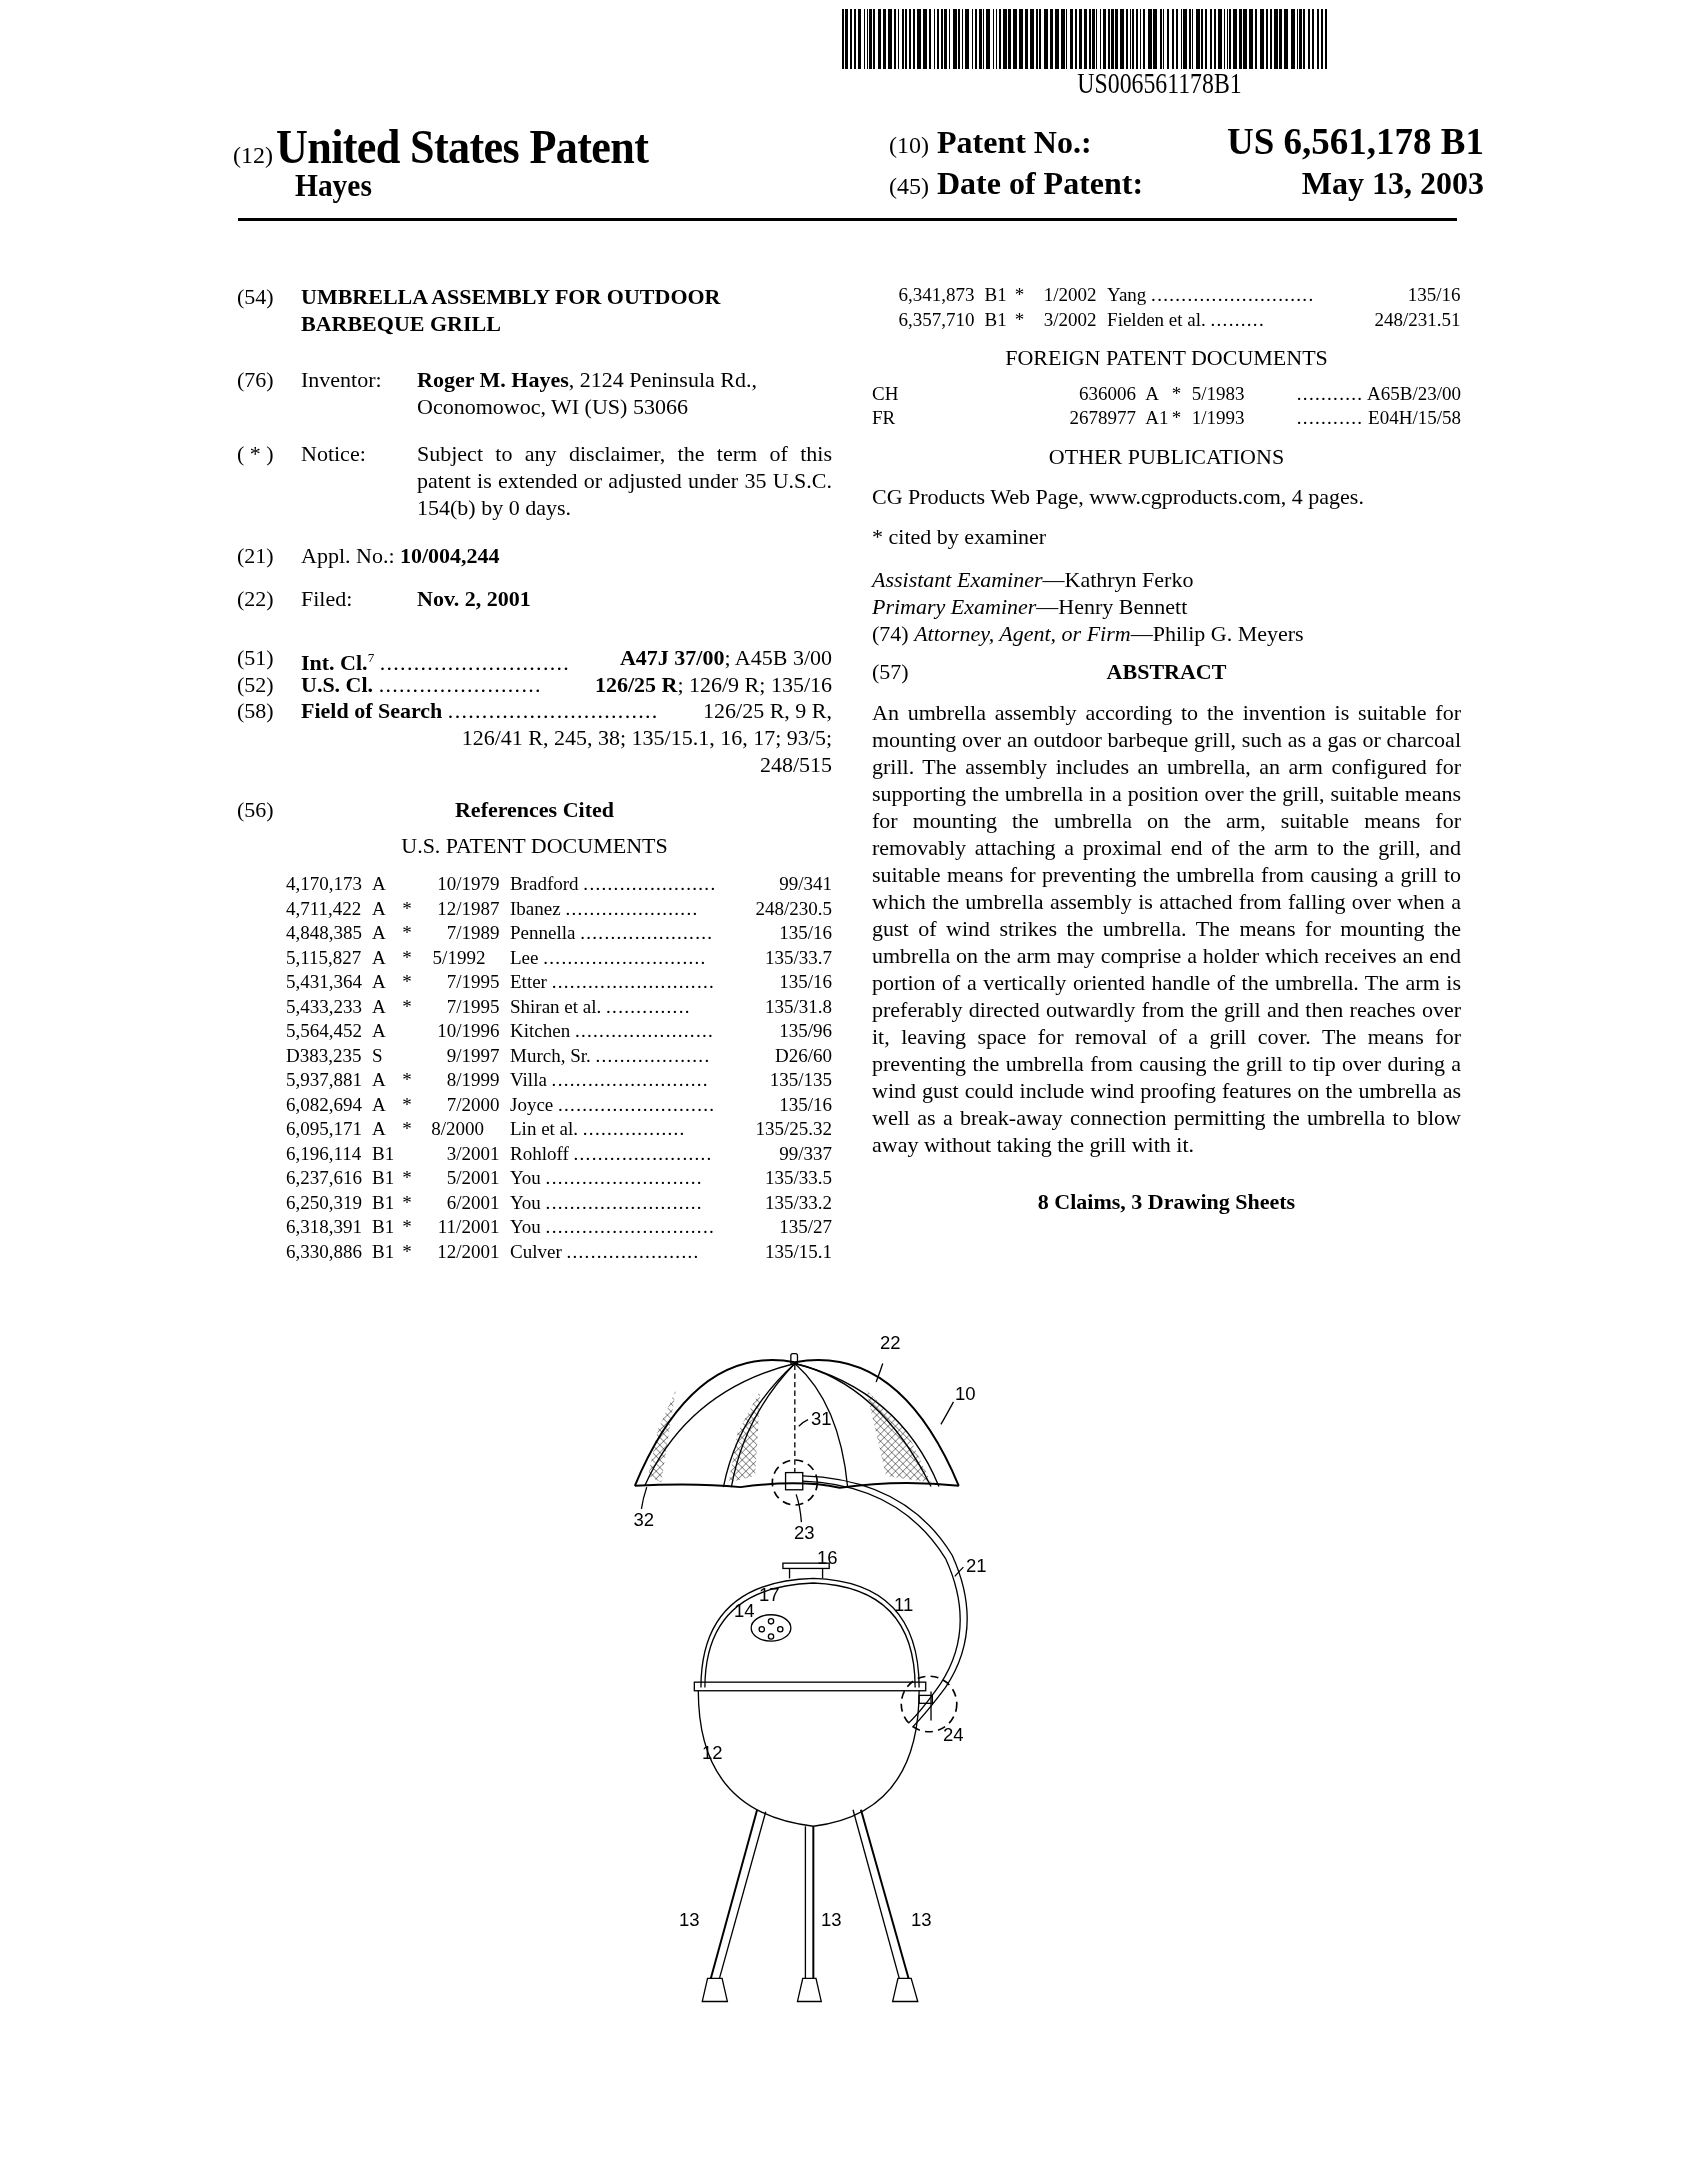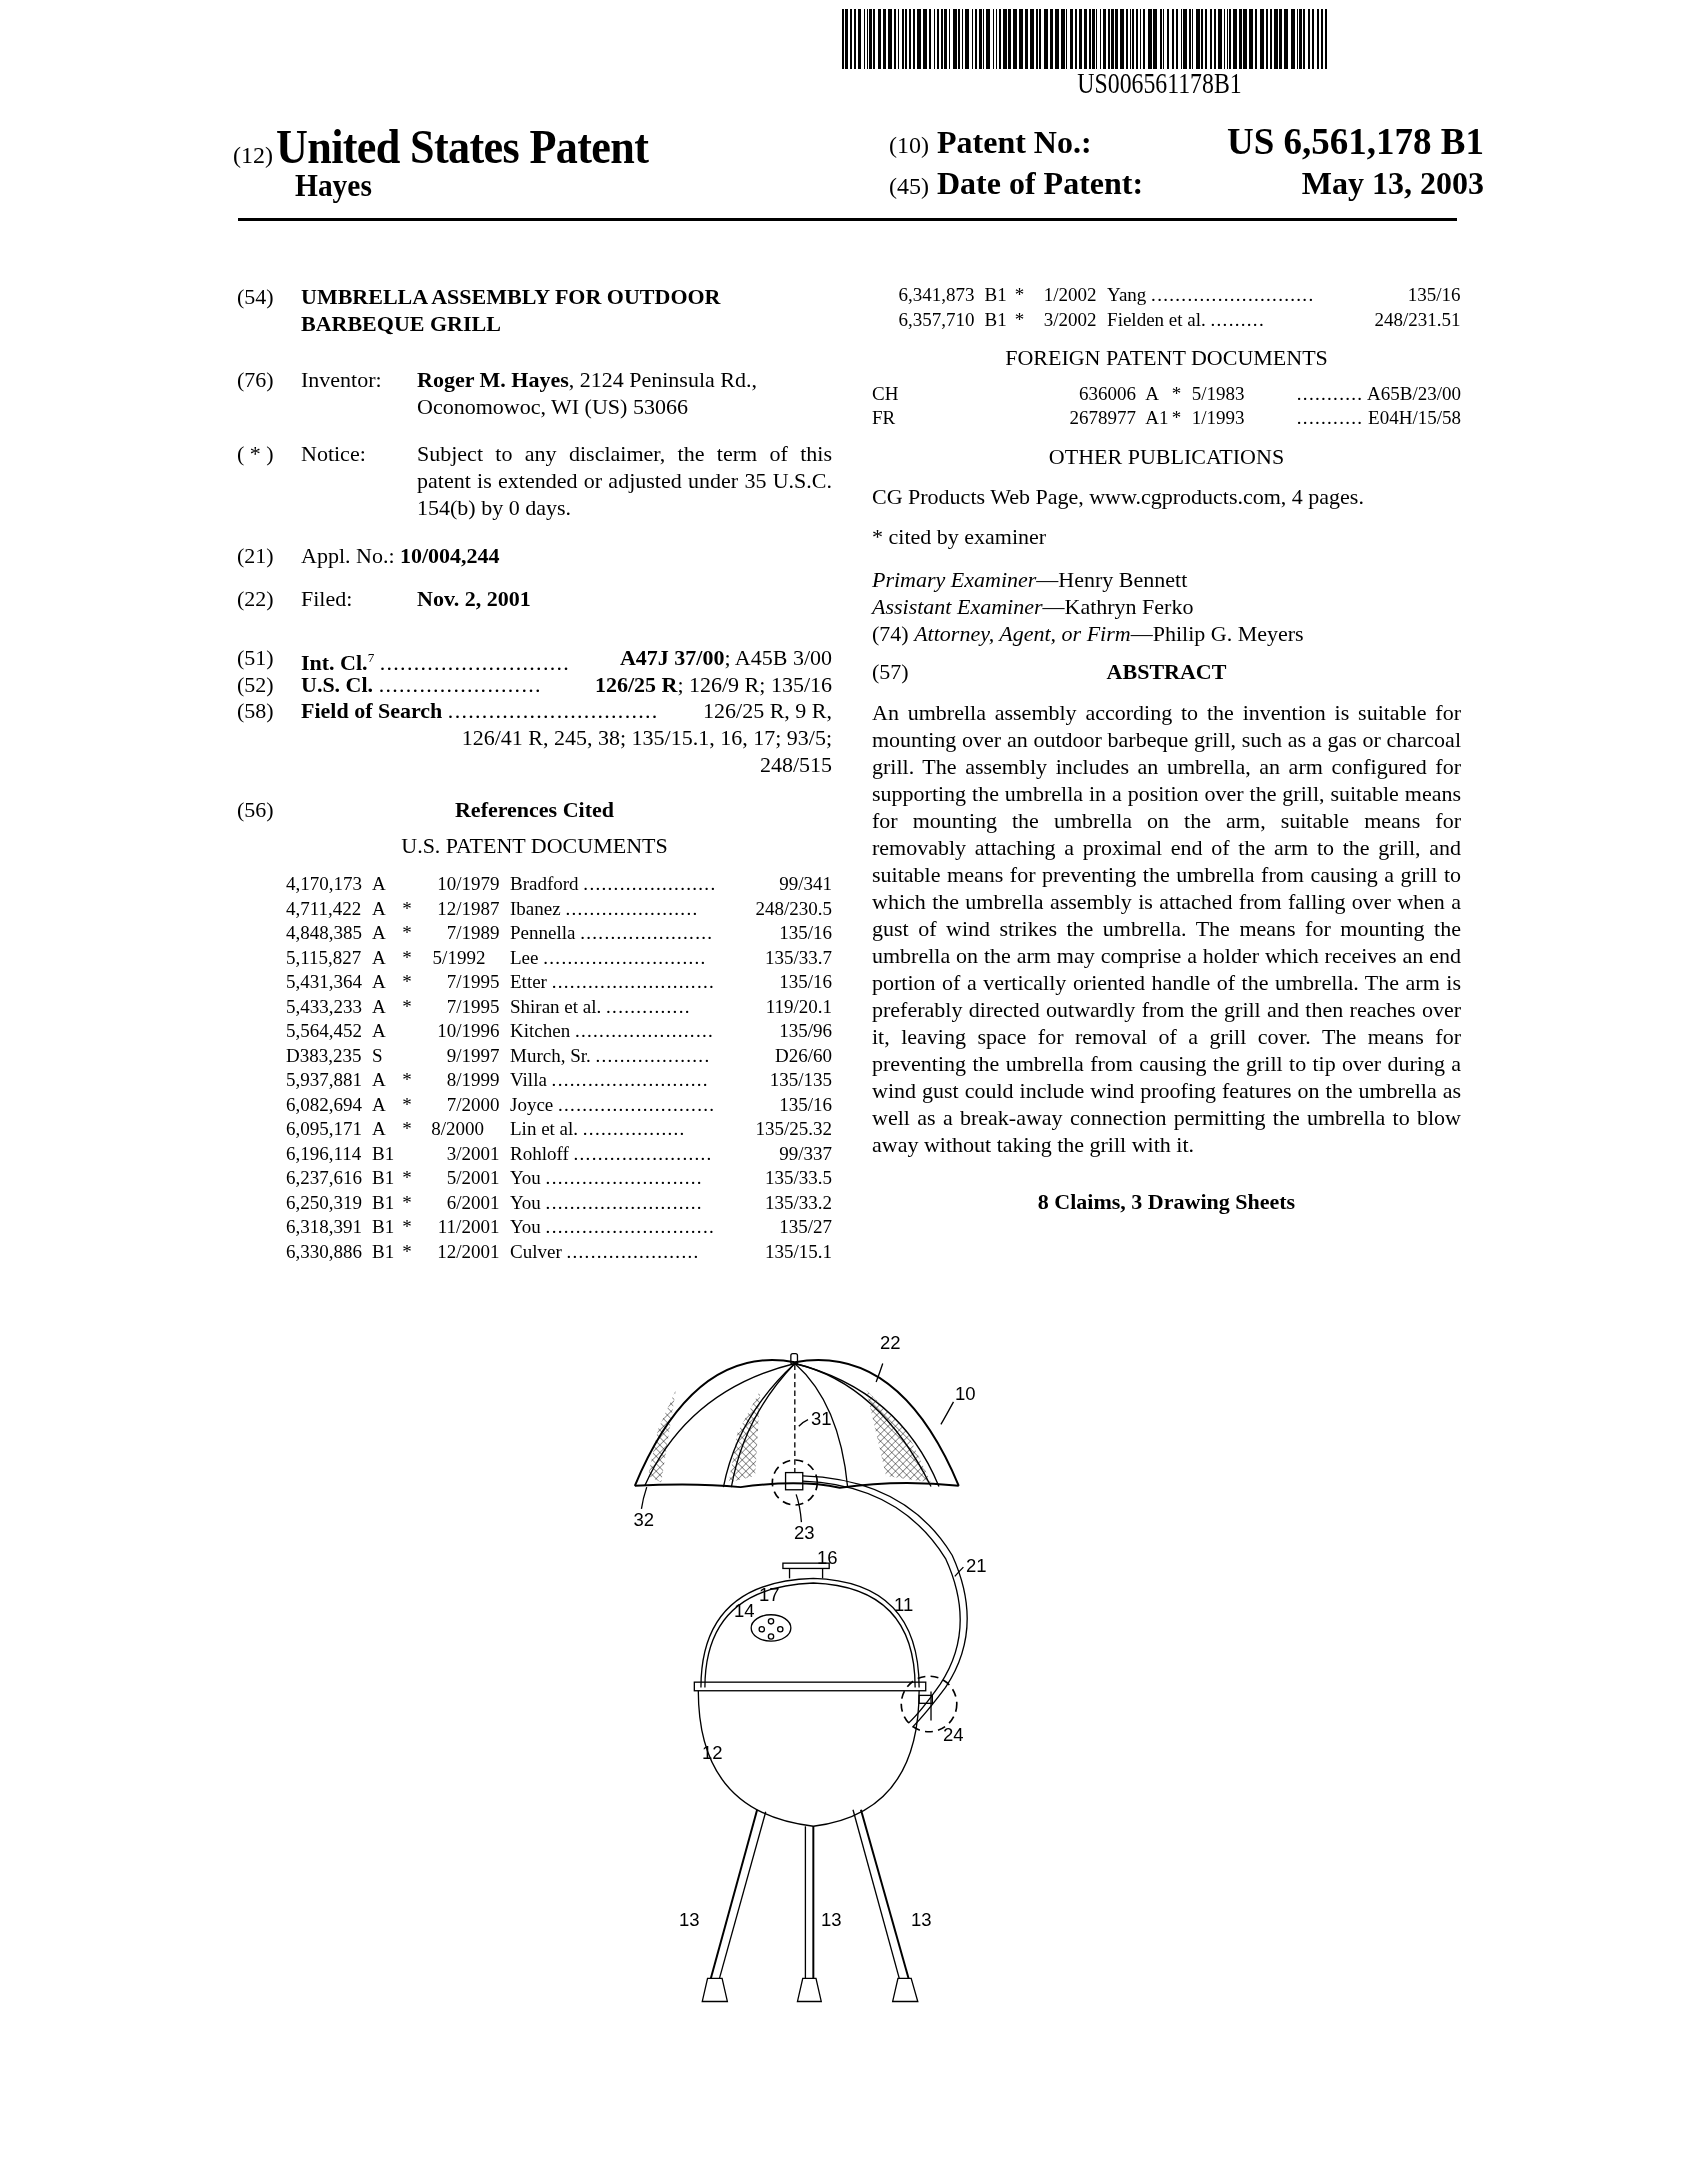--- a/index.html
+++ b/index.html
@@ -275,21 +275,21 @@
           <td style="width:71px;text-align:right;padding-right:10.6px">7/1995</td>
           <td><span>Etter</span> <span class="dots">...........................</span></td>
           <td style="text-align:right">135/16</td>
         </tr>
         <tr>
           <td style="width:86px">5,433,233</td>
           <td style="width:29px">A</td>
           <td style="width:12px;text-align:center">*</td>
           <td style="width:71px;text-align:right;padding-right:10.6px">7/1995</td>
           <td><span>Shiran et al.</span> <span class="dots">..............</span></td>
-          <td style="text-align:right">119/20.1</td>
+          <td style="text-align:right">135/31.8</td>
         </tr>
         <tr>
           <td style="width:86px">5,564,452</td>
           <td style="width:29px">A</td>
           <td style="width:12px;text-align:center"></td>
           <td style="width:71px;text-align:right;padding-right:10.6px">10/1996</td>
           <td><span>Kitchen</span> <span class="dots">.......................</span></td>
           <td style="text-align:right">135/96</td>
         </tr>
         <tr>
@@ -412,22 +412,22 @@
         </tr>
       </tbody>
   </table>
   <div style="height:12px"></div>
   <div class="center">OTHER PUBLICATIONS</div>
   <div style="height:13.2px"></div>
   <div>CG Products Web Page, www.cgproducts.com, 4 pages.</div>
   <div style="height:13.2px"></div>
   <div>* cited by examiner</div>
   <div style="height:16px"></div>
+  <div><span class="i">Assistant Examiner</span>—<span>Kathryn Ferko</span></div>
   <div><span class="i">Primary Examiner</span>—<span>Henry Bennett</span></div>
-  <div><span class="i">Assistant Examiner</span>—<span>Kathryn Ferko</span></div>
   <div><span>(74)</span> <span class="i">Attorney, Agent, or Firm</span>—<span>Philip G. Meyers</span></div>
   <div style="height:10.6px"></div>
   <div style="position:relative;height:27px;">
     <span style="position:absolute;left:0;">(57)</span>
     <div class="center b">ABSTRACT</div>
   </div>
   <div style="height:14.6px"></div>
   <div class="just" style="hyphens:auto;">An umbrella assembly according to the invention is suitable for mounting over an outdoor barbeque grill, such as a gas or charcoal grill. The assembly includes an umbrella, an arm configured for supporting the umbrella in a position over the grill, suitable means for mounting the umbrella on the arm, suitable means for removably attaching a proximal end of the arm to the grill, and suitable means for preventing the umbrella from causing a grill to which the umbrella assembly is attached from falling over when a gust of wind strikes the umbrella. The means for mounting the umbrella on the arm may comprise a holder which receives an end portion of a vertically oriented handle of the umbrella. The arm is preferably directed outwardly from the grill and then reaches over it, leaving space for removal of a grill cover. The means for preventing the umbrella from causing the grill to tip over during a wind gust could include wind proofing features on the umbrella as well as a break-away connection permitting the umbrella to blow away without taking the grill with it.</div>
   <div style="height:30px"></div>
   <div class="center b">8 Claims, 3 Drawing Sheets</div>

